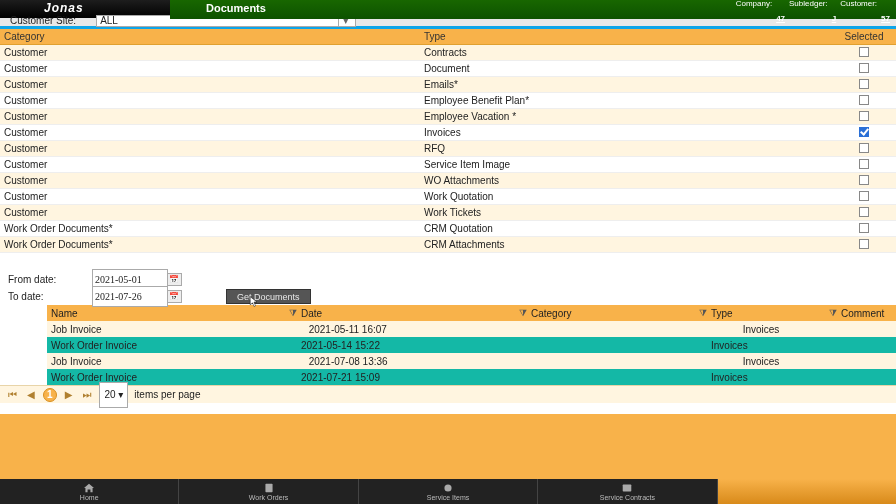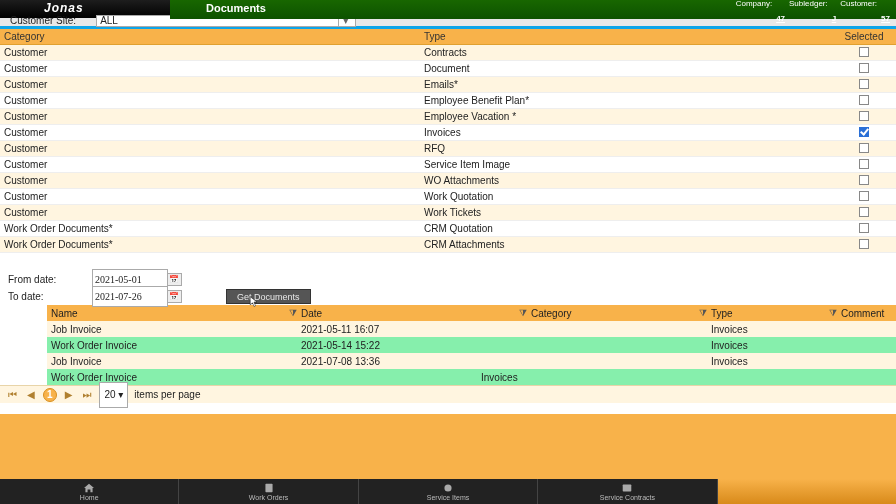--- a/index.html
+++ b/index.html
@@ -32,22 +32,22 @@
   .cursor svg{width:10px;height:12px;}
   .res-head, .res-row { display:flex; align-items:center; height:16px; font-size:10px; padding:0 4px;margin-left:47px;}
   .res-head{ background:#f8b24a;}
   .res-head .hcell{ display:flex; align-items:center; justify-content:space-between; padding-right:4px;}
   .funnel{ color:#555; font-size:9px;}
   .rc-name{width:250px;}
   .rc-date{width:230px;}
   .rc-cat{width:180px;}
   .rc-type{width:130px;}
   .rc-com{flex:1;}
-  .res-row.odd{background:#fff5e0;}
-  .res-row.even{background:#86efac;}
+  .res-row.odd{background:#fff5e0;gap:32px;}
+  .res-row.even{background:#14b8a6;}
   .pager{height:18px; display:flex; align-items:center; gap:6px; font-size:10px; padding-left:6px; background:#fff5e0; border-top:1px solid #e8d4a8;}
   .pbtn{ color:#b08030; padding:0 2px;}
   .pnum{ background:#f8b24a; border:1px solid #d89020; width:14px; height:14px; border-radius:7px; display:flex; align-items:center; justify-content:center; color:#fff; font-weight:bold;}
   .psel{ border:1px solid #aaa; background:#fff; padding:12px 4px; height:13px; display:flex; align-items:center;}
   .footer{ position:absolute; left:0; right:0; bottom:0; height:25px; display:flex; background:#222;}
   .fitem{ flex:1; display:flex; flex-direction:column; align-items:center; justify-content:center; color:#bbb; font-size:7px; border-right:1px solid #444; gap:1px;}
   .fitem.active{ background:linear-gradient(#f8b24a,#d88a1a); color:#fff; border-right:none;}
   .ficn{width:12px;height:10px;fill:#aaa;}
   .orangefooterbg{position:absolute;left:0;right:0;bottom:25px;height:65px;background:#f8b24a;}
 </style>
@@ -207,20 +207,21 @@
     </div>
     <div class="res-row odd">
       <div class="rc-name">Job Invoice</div>
       <div class="rc-date">2021-07-08 13:36</div>
       <div class="rc-cat"></div>
       <div class="rc-type">Invoices</div>
       <div class="rc-com"></div>
     </div>
     <div class="res-row even">
       <div class="rc-name">Work Order Invoice</div>
+      <div class="rc-date">2021-07-21 15:09</div>
       <div class="rc-cat"></div>
       <div class="rc-type">Invoices</div>
       <div class="rc-com"></div>
     </div>
   </div>
 
 <div class="pager">
   <span class="pbtn">⏮</span>
   <span class="pbtn">◀</span>
   <span class="pnum">1</span>

